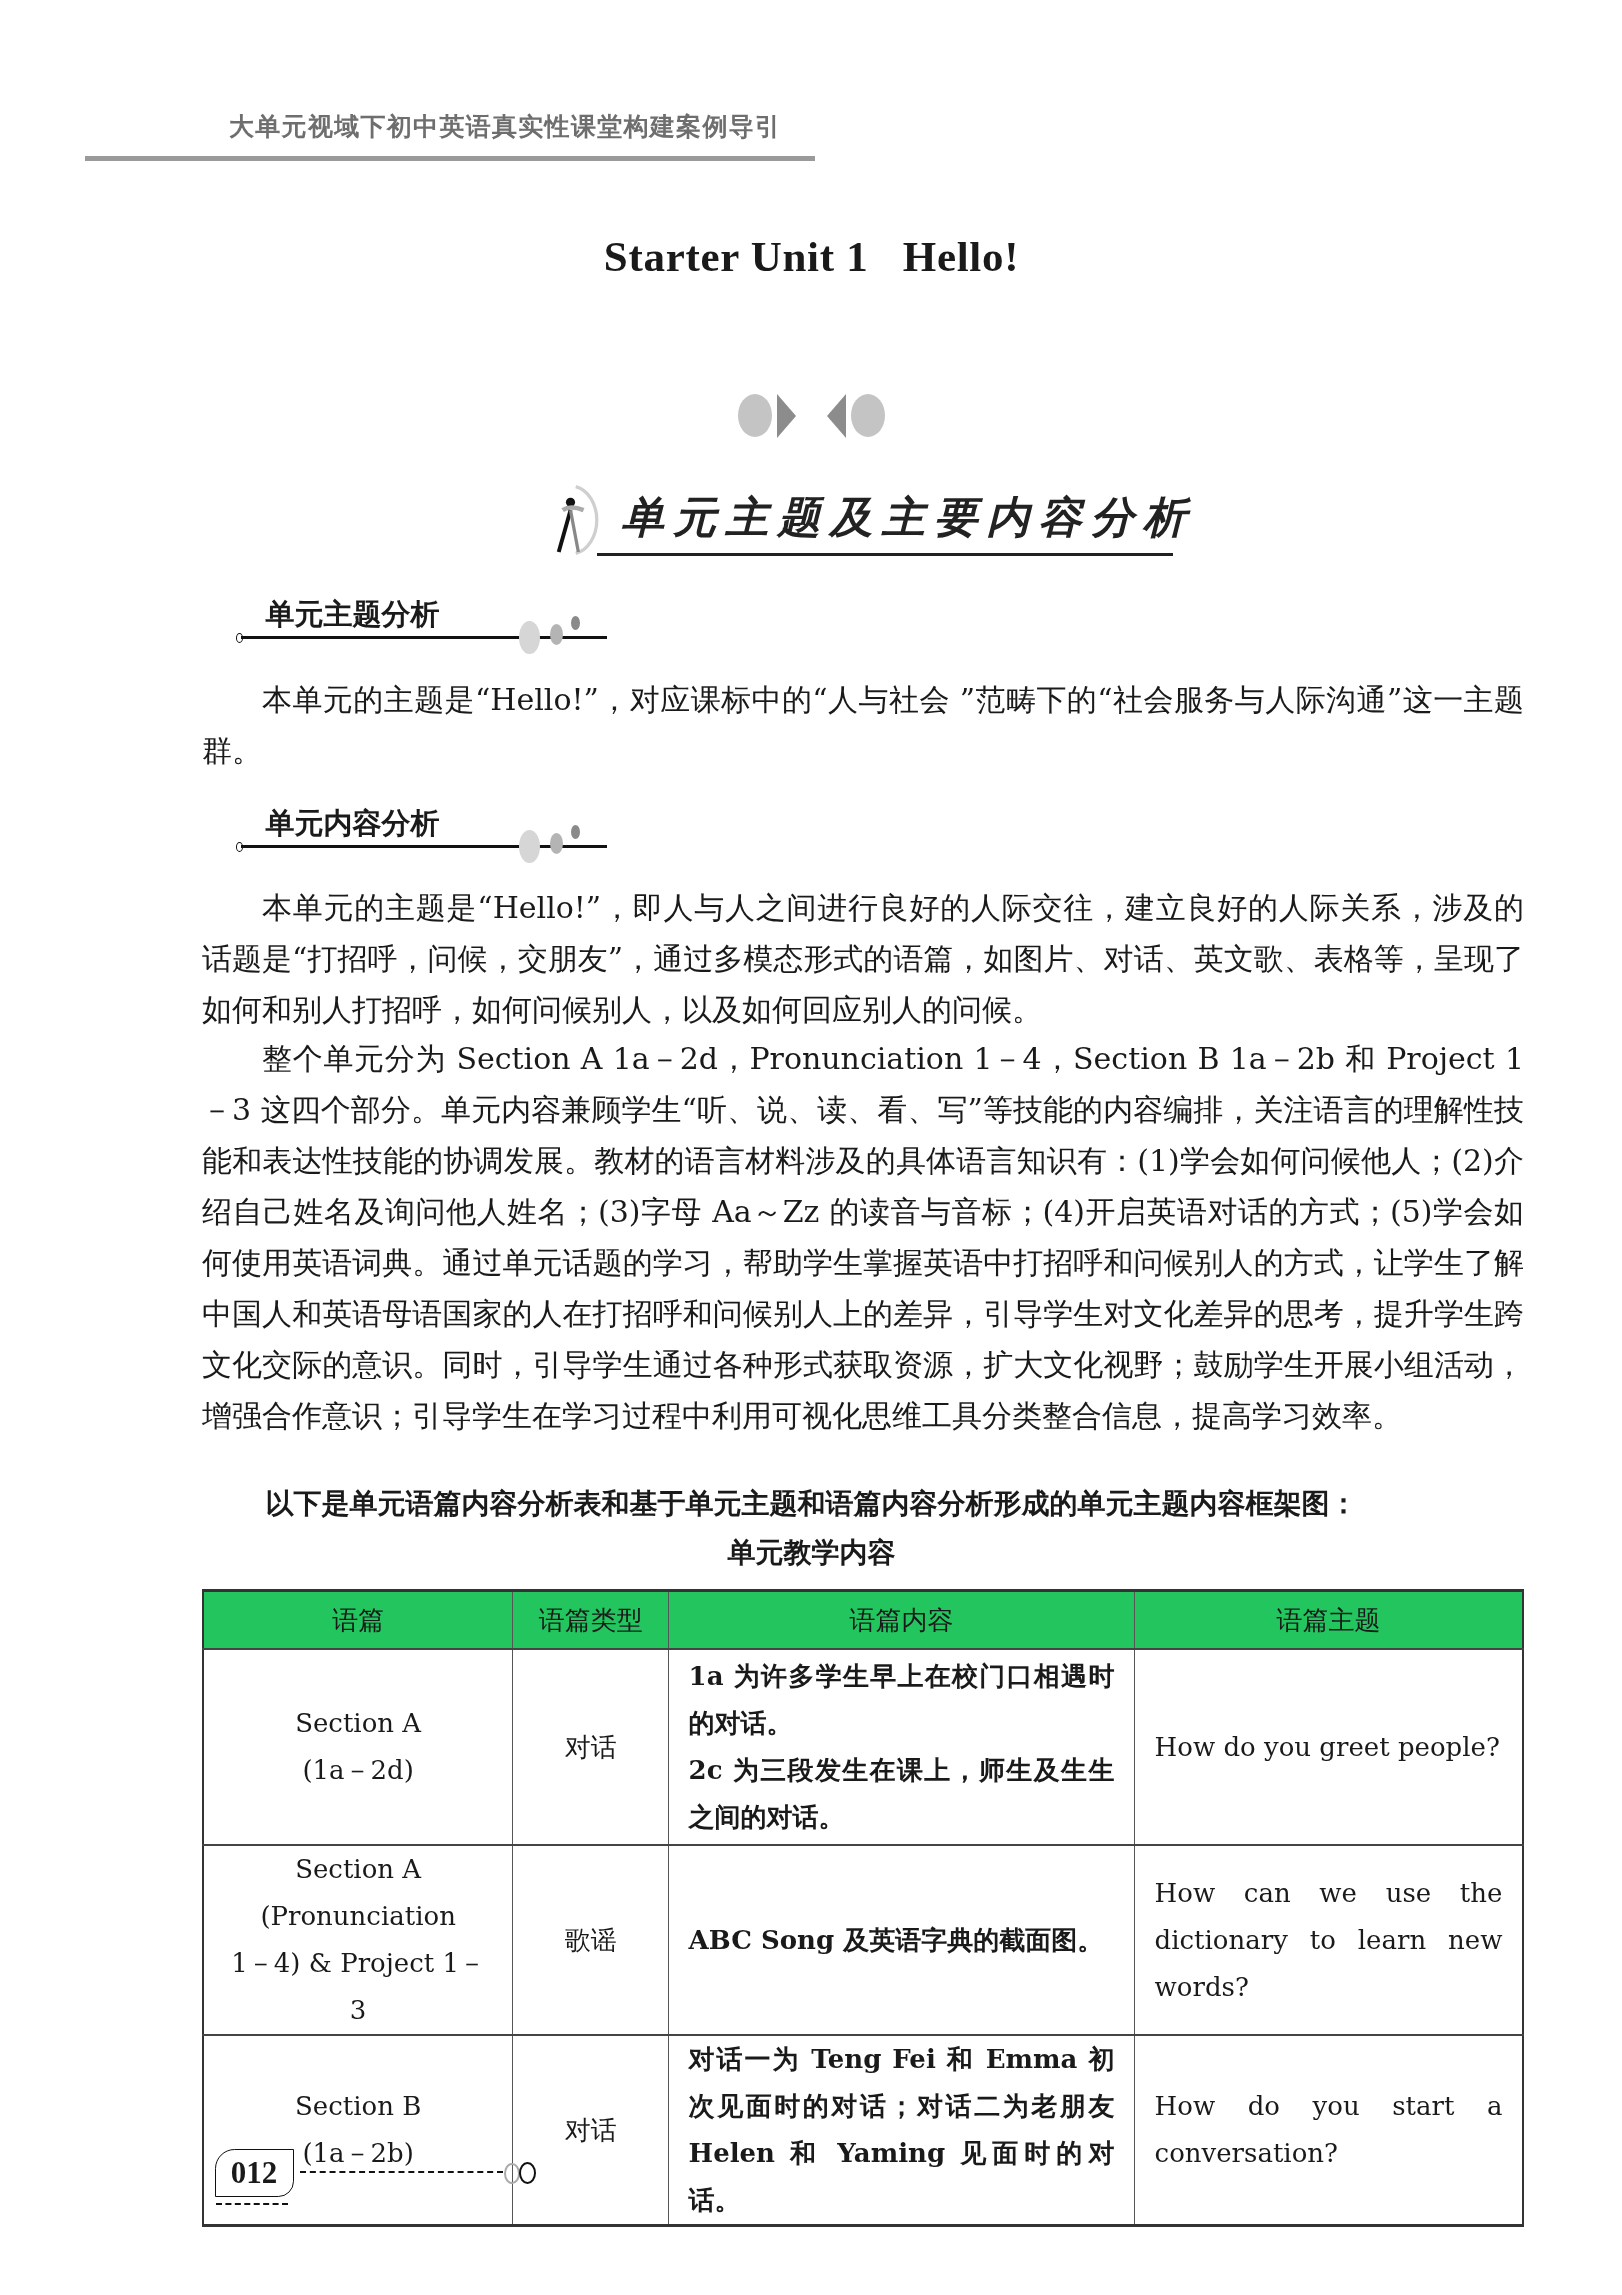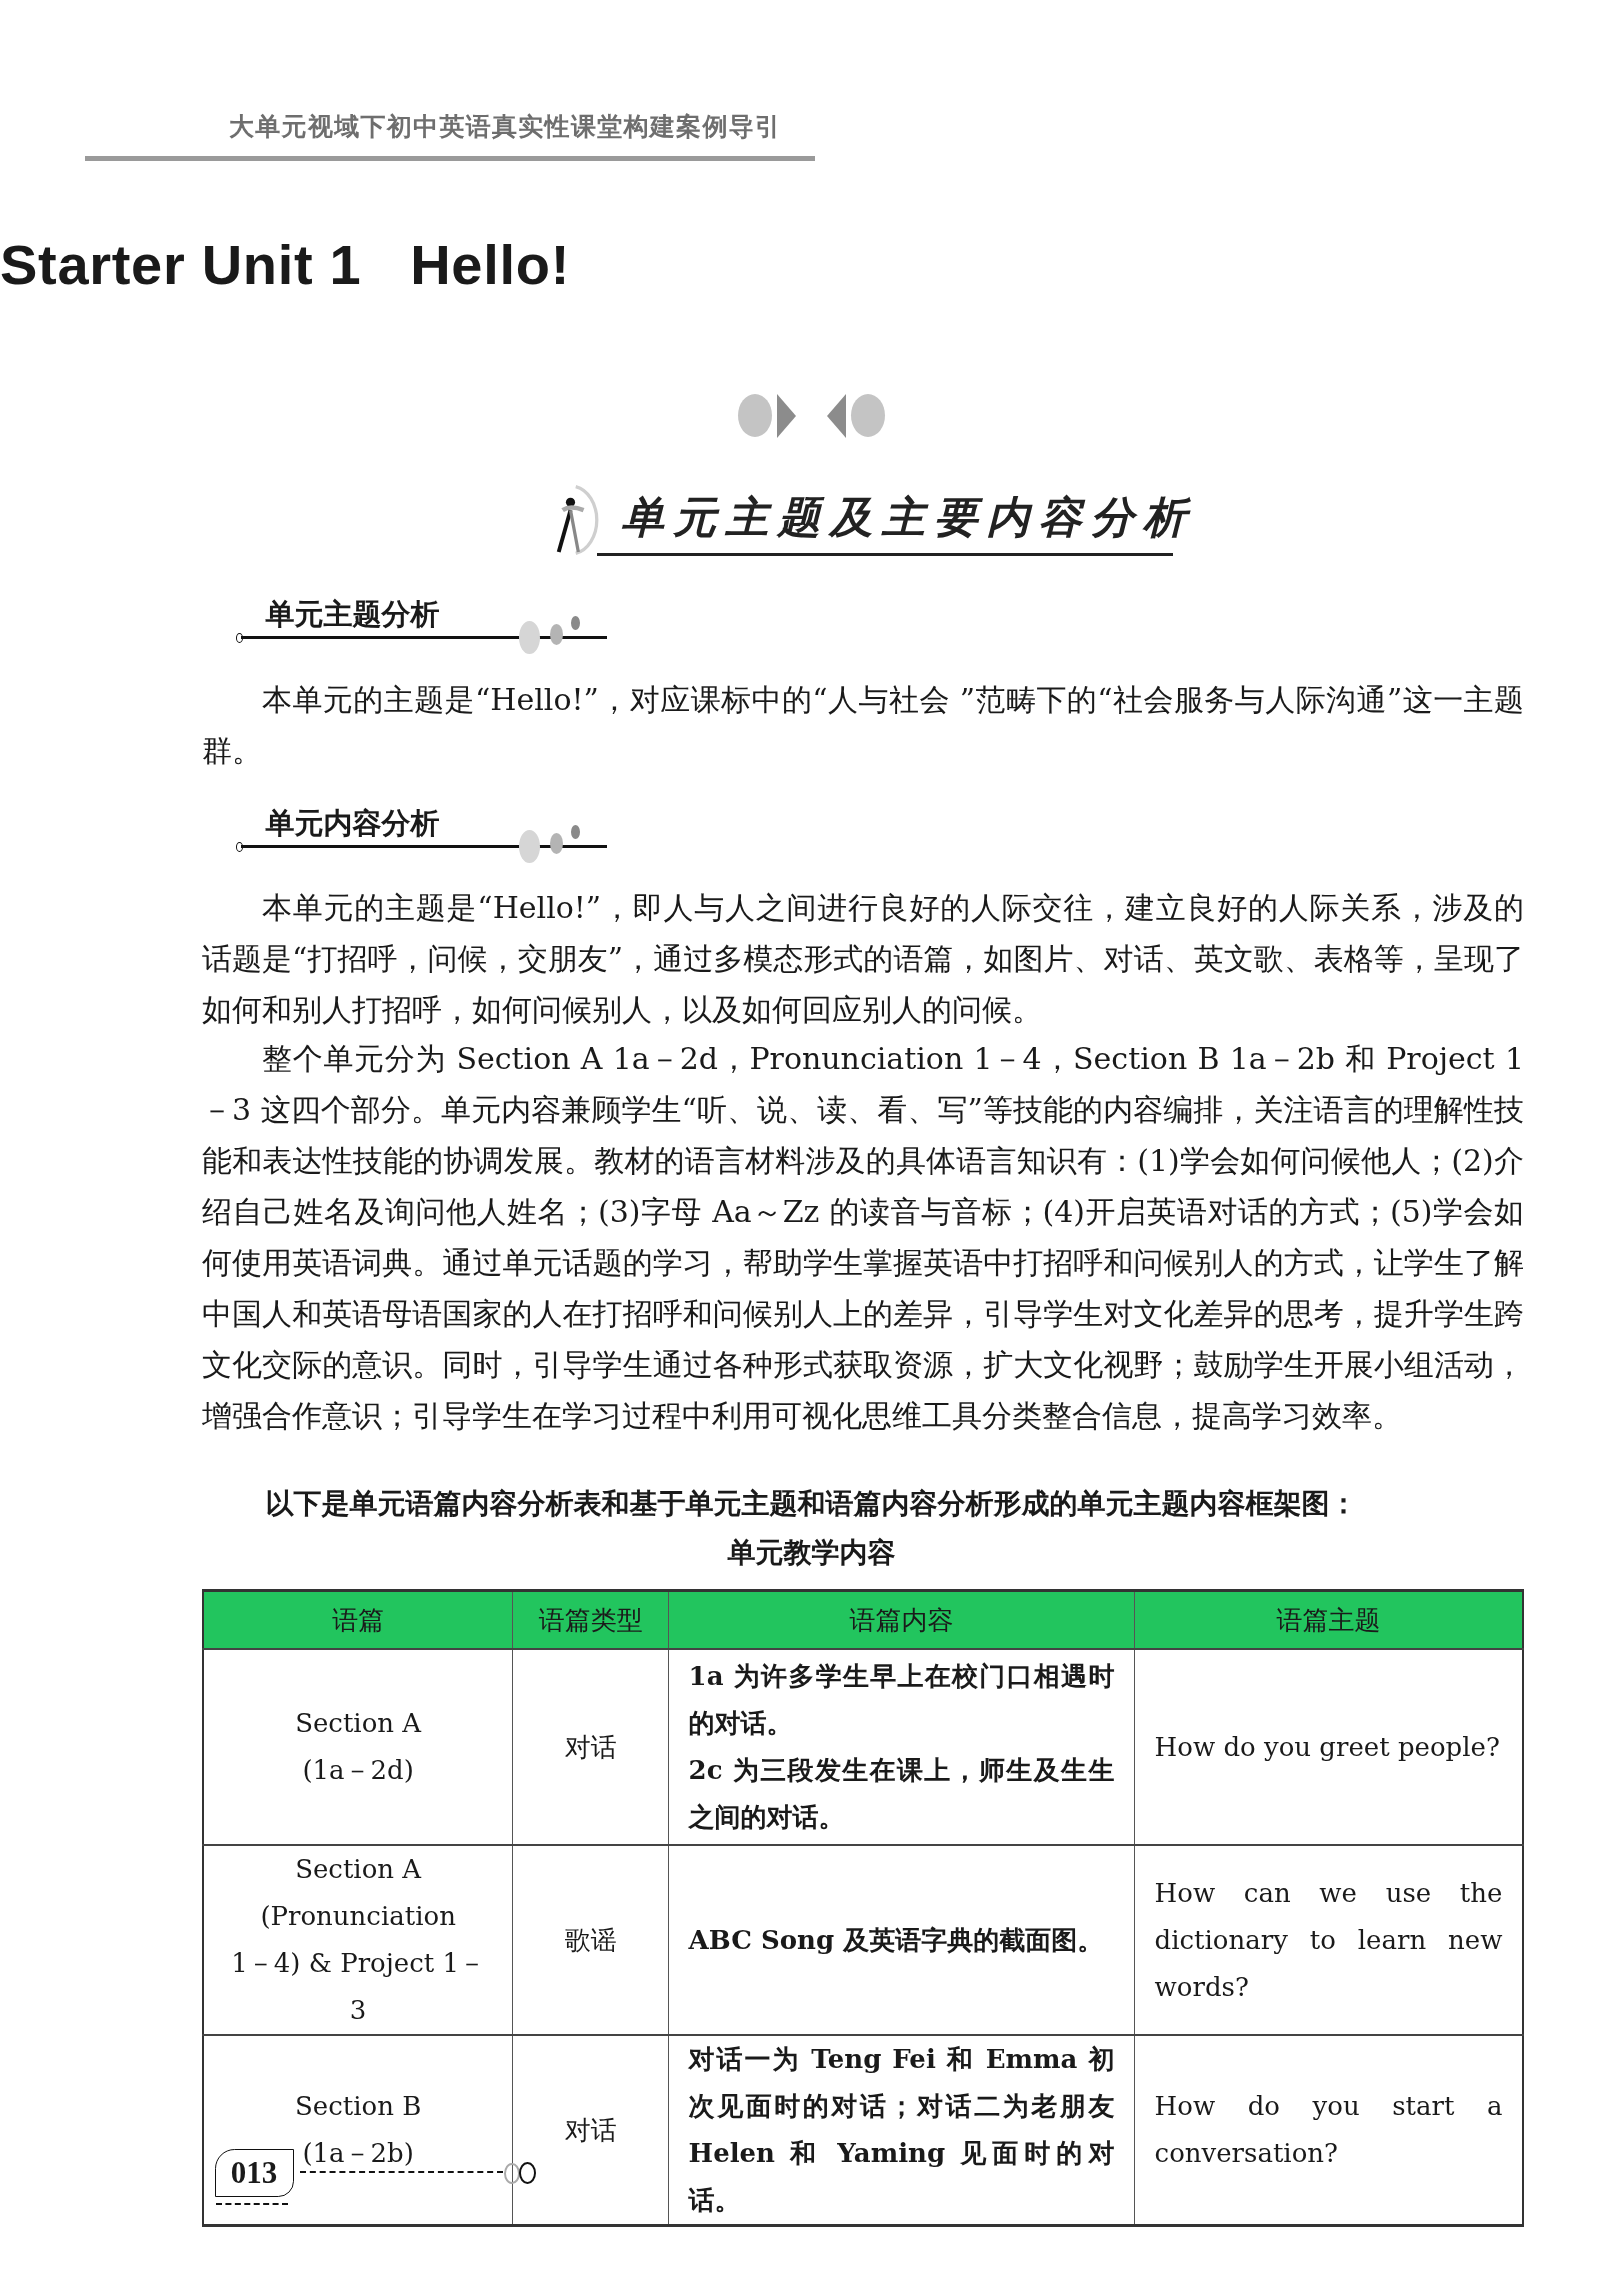--- a/index.html
+++ b/index.html
@@ -4,22 +4,22 @@
 <style>
   html, body { margin:0; padding:0; background:#ffffff; }
   body { width:1623px; height:2295px; position:relative; overflow:hidden;
          font-family:"DejaVu Serif","Liberation Serif",serif; color:#1a1a1a; }
   .abs { position:absolute; }
 
   .running-head { left:229px; top:110px; font-family:"DejaVu Sans","Liberation Sans",sans-serif;
     font-size:25px; color:#6e6e6e; letter-spacing:1.3px; white-space:nowrap;font-weight:bold; }
   .head-rule { left:85px; top:156px; width:730px; height:5.2px; background:#9a9a9a; }
 
-  .title { left:0; width:1623px; top:232px; text-align:left; font-family:Liberation Sans, sans-serif;
-    font-size:56px; font-weight:bold; letter-spacing:0.7px; white-space:pre; }
+  .title { left:0; width:1623px; top:232px; text-align:center; font-family:Liberation Serif, serif;
+    font-size:43px; font-weight:bold; letter-spacing:0.7px; white-space:pre; }
 
   .banner { left:0; width:1623px; top:383px; height:65px; display:flex; justify-content:center; align-items:center; gap:31px; }
   .banner .dot { width:34px; height:43px; border-radius:50%; background:#c4c4c4; }
   .banner .chev-r, .banner .chev-l { width:0; height:0; border-top:22px solid transparent; border-bottom:22px solid transparent; }
   .banner .chev-r { border-left:19.6px solid #8c8c8c; margin-left:-26px; }
   .banner .chev-l { border-right:19.6px solid #8c8c8c; margin-right:-26px; }
   .banner .text { font-family:"DejaVu Sans","Liberation Sans",sans-serif; font-weight:bold; font-size:42px; letter-spacing:22px; margin-right:-22px; }
 
   .callig { left:556px; top:484px; width:622px; height:79px; }
   .callig .figure { position:absolute; left:0; top:0; width:46px; height:72px; }
@@ -159,19 +159,19 @@
         <div>(1a－2b)</div>
       </td>
       <td class="center">对话</td>
       <td class="just">对话一为 Teng Fei 和 Emma 初次见面时的对话；对话二为老朋友 Helen 和 Yaming 见面时的对话。</td>
       <td class="topic">How do you start a conversation?</td>
     </tr>
   </tbody>
 </table>
 
 <div class="abs footer">
-  <div class="box">013</div>
+  <div class="box">012</div>
   <div class="dash"></div>
   <div class="dash2"></div>
   <div class="o1"></div>
   <div class="o2"></div>
 </div>
 
 
 </body></html>

